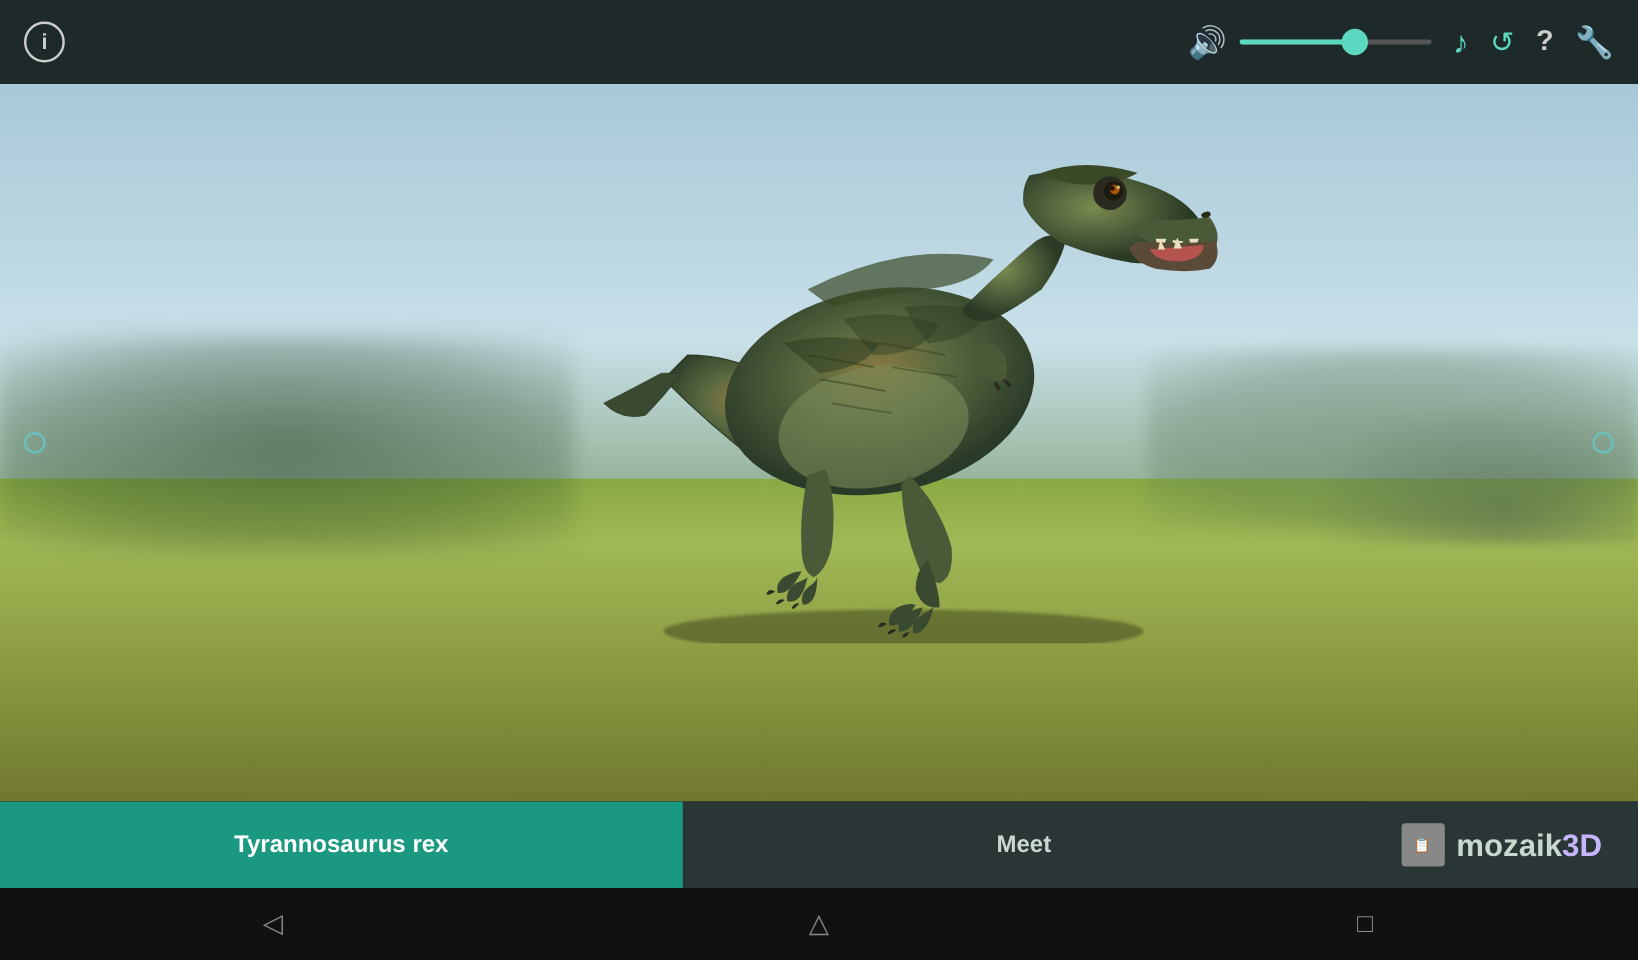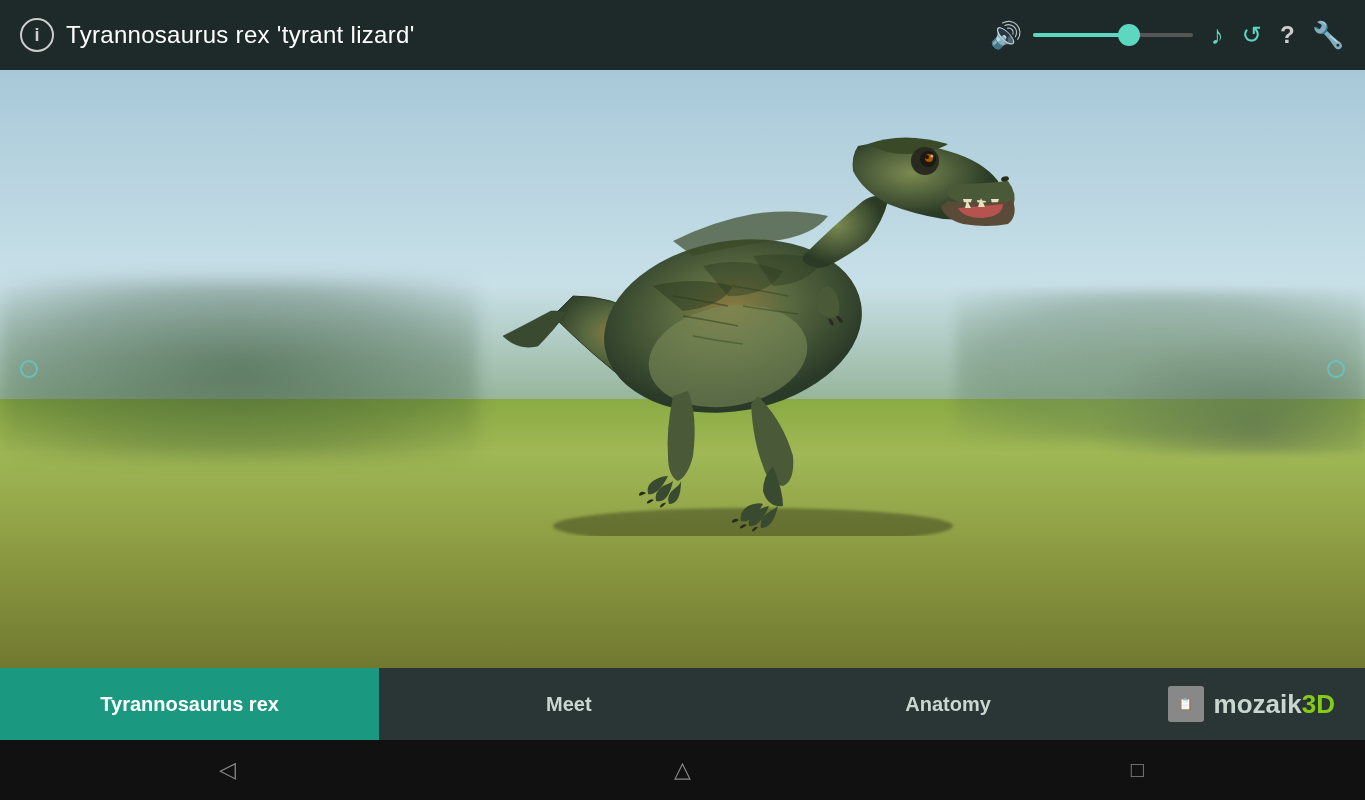--- a/index.html
+++ b/index.html
@@ -230,21 +230,21 @@
       font-size: 12px;
     }
 
     #mozaik-logo-text {
       font-size: 26px;
       font-weight: 700;
       color: #c8d8d0;
     }
 
     #mozaik-logo-text span.three-d {
-      color: #84cc16;
+      color: #c4b5fd;
     }
 
     
     #android-nav {
       width: 100%;
       height: 60px;
       background: #111;
       display: flex;
       align-items: center;
       justify-content: space-around;
@@ -268,21 +268,20 @@
     }
   </style>
 </head>
 <body>
 
 <div id="top-bar">
   <div id="top-bar-title-area">
     <div id="info-icon">
       <span>i</span>
     </div>
-    <span id="app-title">Tyrannosaurus rex 'tyrant lizard'</span>
   </div>
   <div id="toolbar-right">
     <div id="volume-area">
       <span class="toolbar-icon">🔊</span>
       <div id="volume-slider-track">
         <div id="volume-slider-fill"></div>
         <div id="volume-slider-thumb"></div>
       </div>
     </div>
     <span class="toolbar-icon">♪</span>
@@ -409,23 +408,20 @@
   <div class="nav-dot" id="nav-dot-right"></div>
 </div>
 
 <div id="bottom-tabs">
   <div class="tab-item active">
     <span>Tyrannosaurus rex</span>
   </div>
   <div class="tab-item">
     <span>Meet</span>
   </div>
-  <div class="tab-item">
-    <span>Anatomy</span>
-  </div>
   <div id="mozaik-brand">
     <div id="mozaik-icon">
       <span>📋</span>
     </div>
     <div id="mozaik-logo-text">
       <span>mozaik</span><span class="three-d">3D</span>
     </div>
   </div>
 </div>
 

